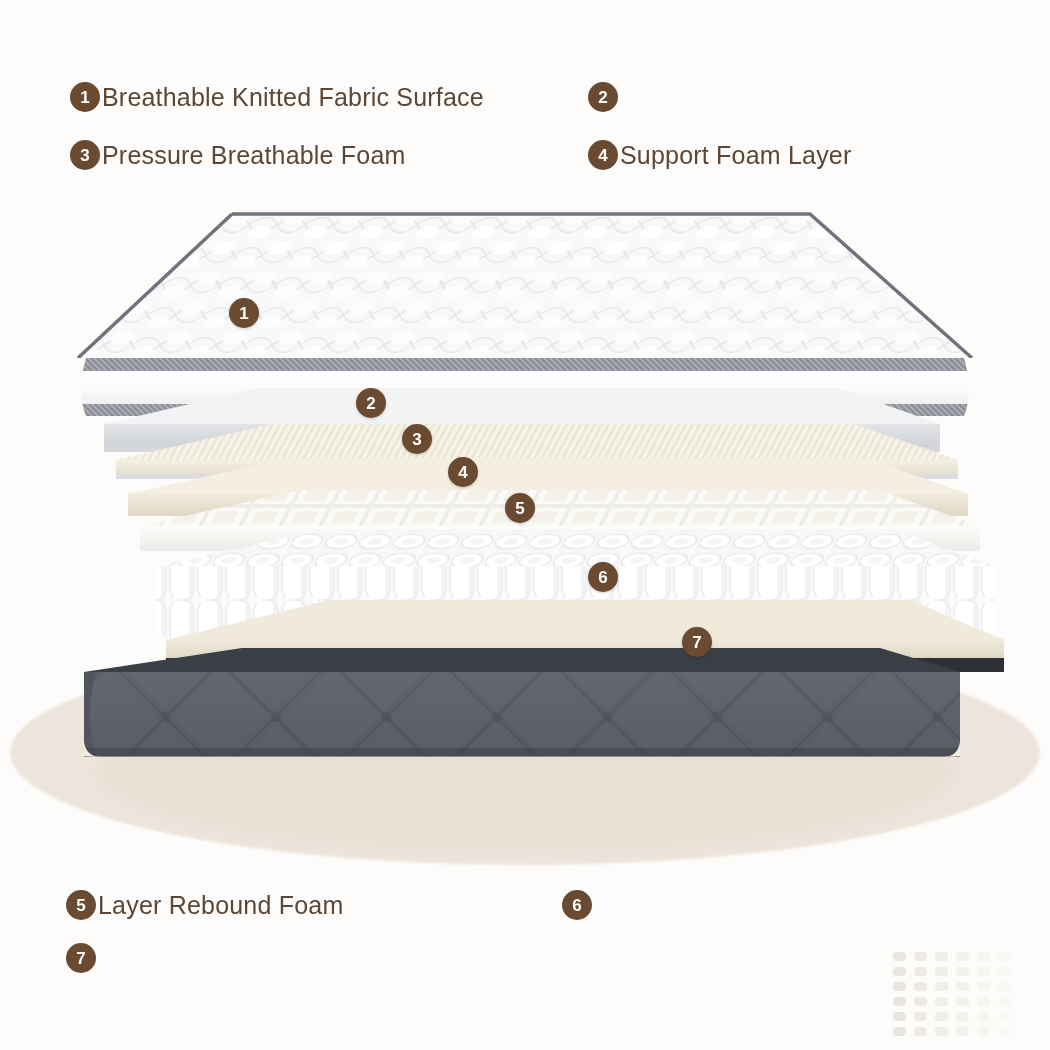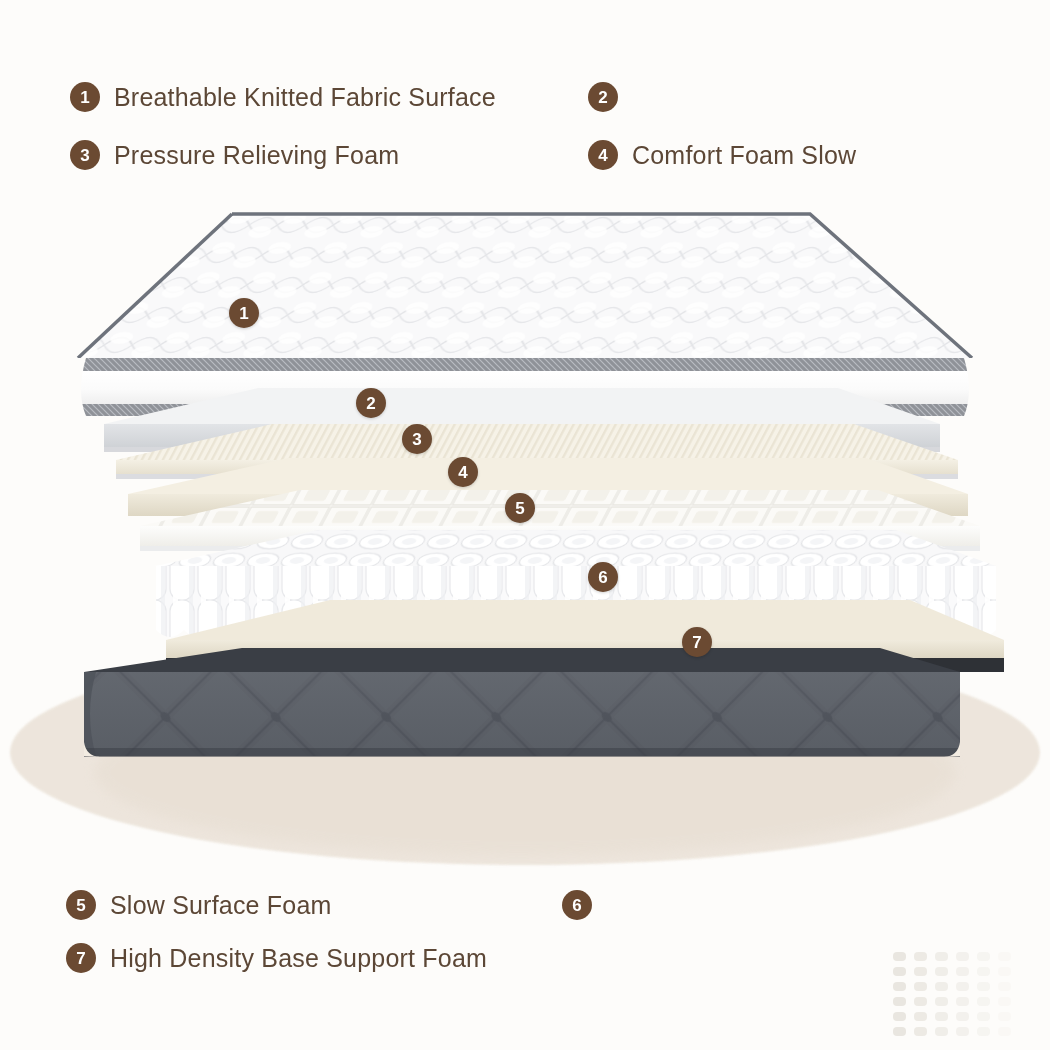--- a/index.html
+++ b/index.html
@@ -17,21 +17,21 @@
   .legend-item{display:flex;align-items:center;}
   .badge{
     width:30px;height:30px;border-radius:50%;
     background:#6b4a32;color:#fff;
     display:flex;align-items:center;justify-content:center;
     font-size:17px;font-weight:bold;line-height:1;
     flex:0 0 auto;
     font-family:"Liberation Sans",sans-serif;
   }
   .legend-text{
-    margin-left:14px;
+    margin-left:2px;
     color:#5c4736;
     font-size:25px;
     letter-spacing:.2px;
     white-space:nowrap;
   }
 
   #legend-top-1{left:70px;top:82px;}
   #legend-top-2{left:588px;top:82px;}
   #legend-top-3{left:70px;top:140px;}
   #legend-top-4{left:588px;top:140px;}
@@ -85,25 +85,25 @@
 
   <div class="legend-row legend-item" id="legend-top-1">
     <span class="badge">1</span>
     <span class="legend-text">Breathable Knitted Fabric Surface</span>
   </div>
   <div class="legend-row legend-item" id="legend-top-2">
     <span class="badge">2</span>
   </div>
   <div class="legend-row legend-item" id="legend-top-3">
     <span class="badge">3</span>
-    <span class="legend-text">Pressure Relieving Foam</span>
+    <span class="legend-text">Pressure Breathable Foam</span>
   </div>
   <div class="legend-row legend-item" id="legend-top-4">
     <span class="badge">4</span>
-    <span class="legend-text">Comfort Foam Slow</span>
+    <span class="legend-text">Support Foam Layer</span>
   </div>
 
   <div class="floor-shadow"></div>
   <div class="floor-shadow-2"></div>
 
   <div class="stack">
     <svg class="diagram" viewBox="0 0 1050 1050" xmlns="http://www.w3.org/2000/svg">
       <defs>
 
         <pattern id="quiltTop" width="56" height="30" patternUnits="userSpaceOnUse" patternTransform="skewX(-27)">
@@ -268,28 +268,27 @@
     <div class="callout" id="callout-2">2</div>
     <div class="callout" id="callout-3">3</div>
     <div class="callout" id="callout-4">4</div>
     <div class="callout" id="callout-5">5</div>
     <div class="callout" id="callout-6">6</div>
     <div class="callout" id="callout-7">7</div>
   </div>
 
   <div class="legend-row legend-item" id="legend-bot-5">
     <span class="badge">5</span>
-    <span class="legend-text">Slow Surface Foam</span>
+    <span class="legend-text">Layer Rebound Foam</span>
   </div>
   <div class="legend-row legend-item" id="legend-bot-6">
     <span class="badge">6</span>
   </div>
   <div class="legend-row legend-item" id="legend-bot-7">
     <span class="badge">7</span>
-    <span class="legend-text">High Density Base Support Foam</span>
   </div>
 
   <div class="dotgrid">
       <div class="dot" style="left: 0px; top: 0px; opacity: 1;"></div>
       <div class="dot" style="left: 21px; top: 0px; opacity: 0.83;"></div>
       <div class="dot" style="left: 42px; top: 0px; opacity: 0.66;"></div>
       <div class="dot" style="left: 63px; top: 0px; opacity: 0.49;"></div>
       <div class="dot" style="left: 84px; top: 0px; opacity: 0.32;"></div>
       <div class="dot" style="left: 105px; top: 0px; opacity: 0.15;"></div>
       <div class="dot" style="left: 0px; top: 15px; opacity: 1;"></div>

